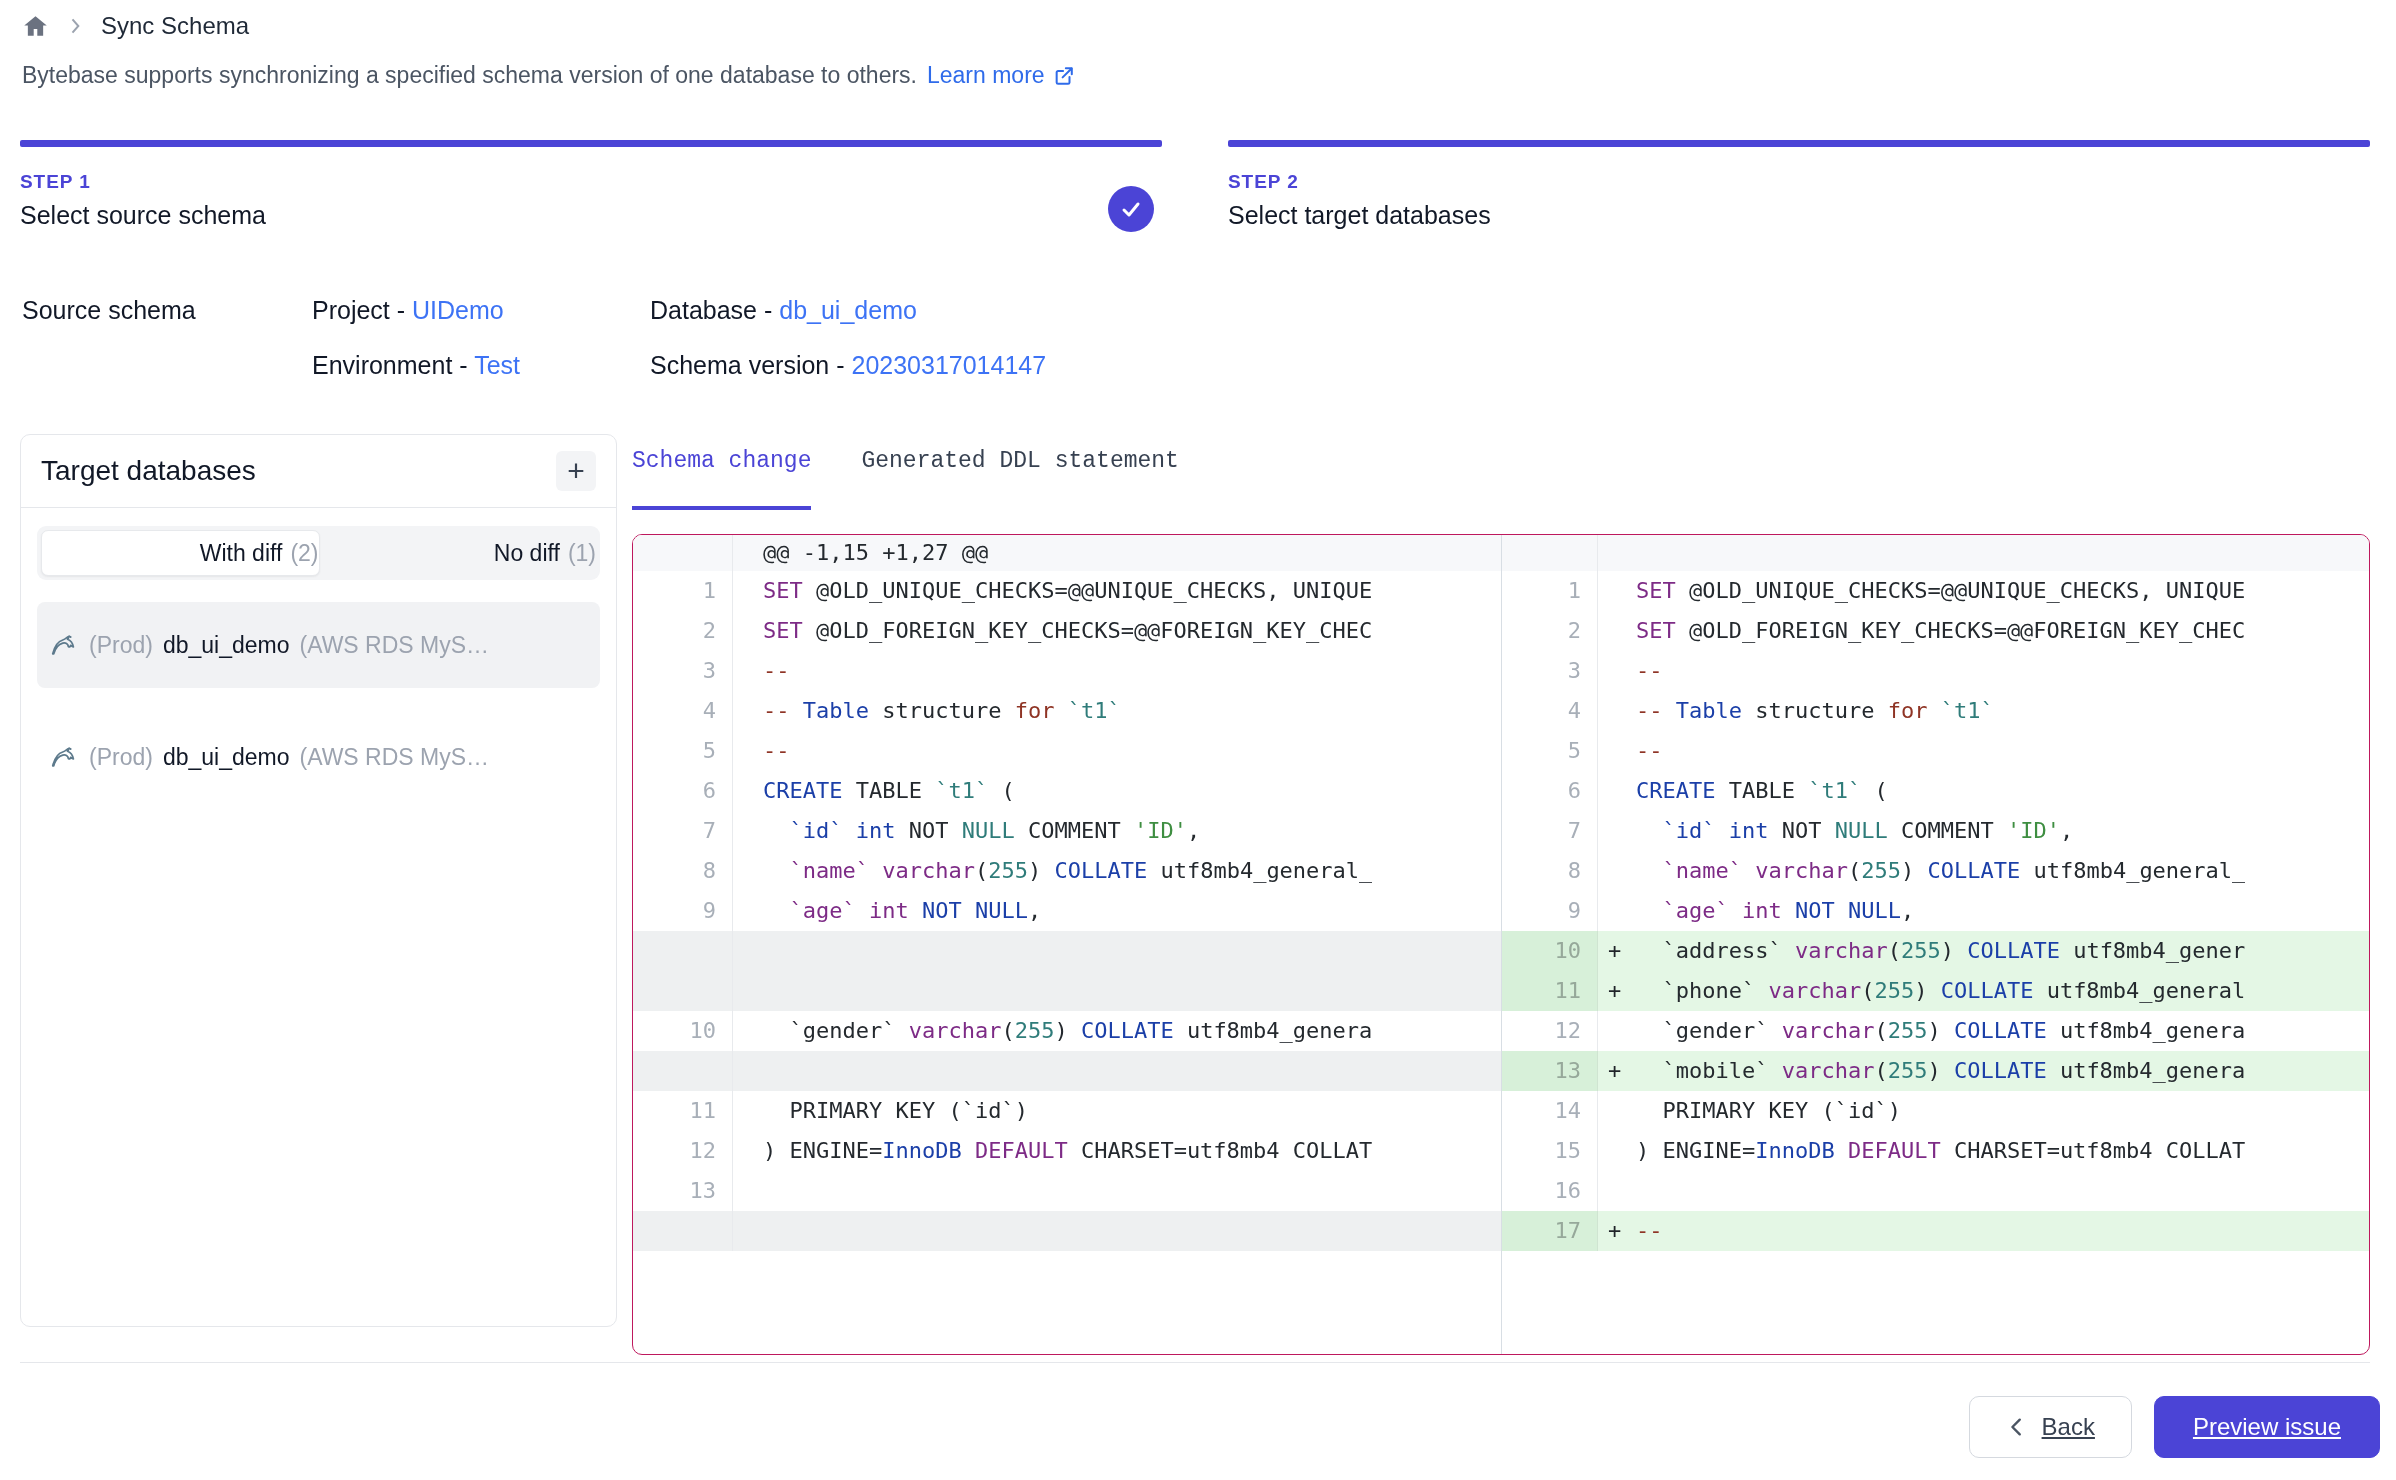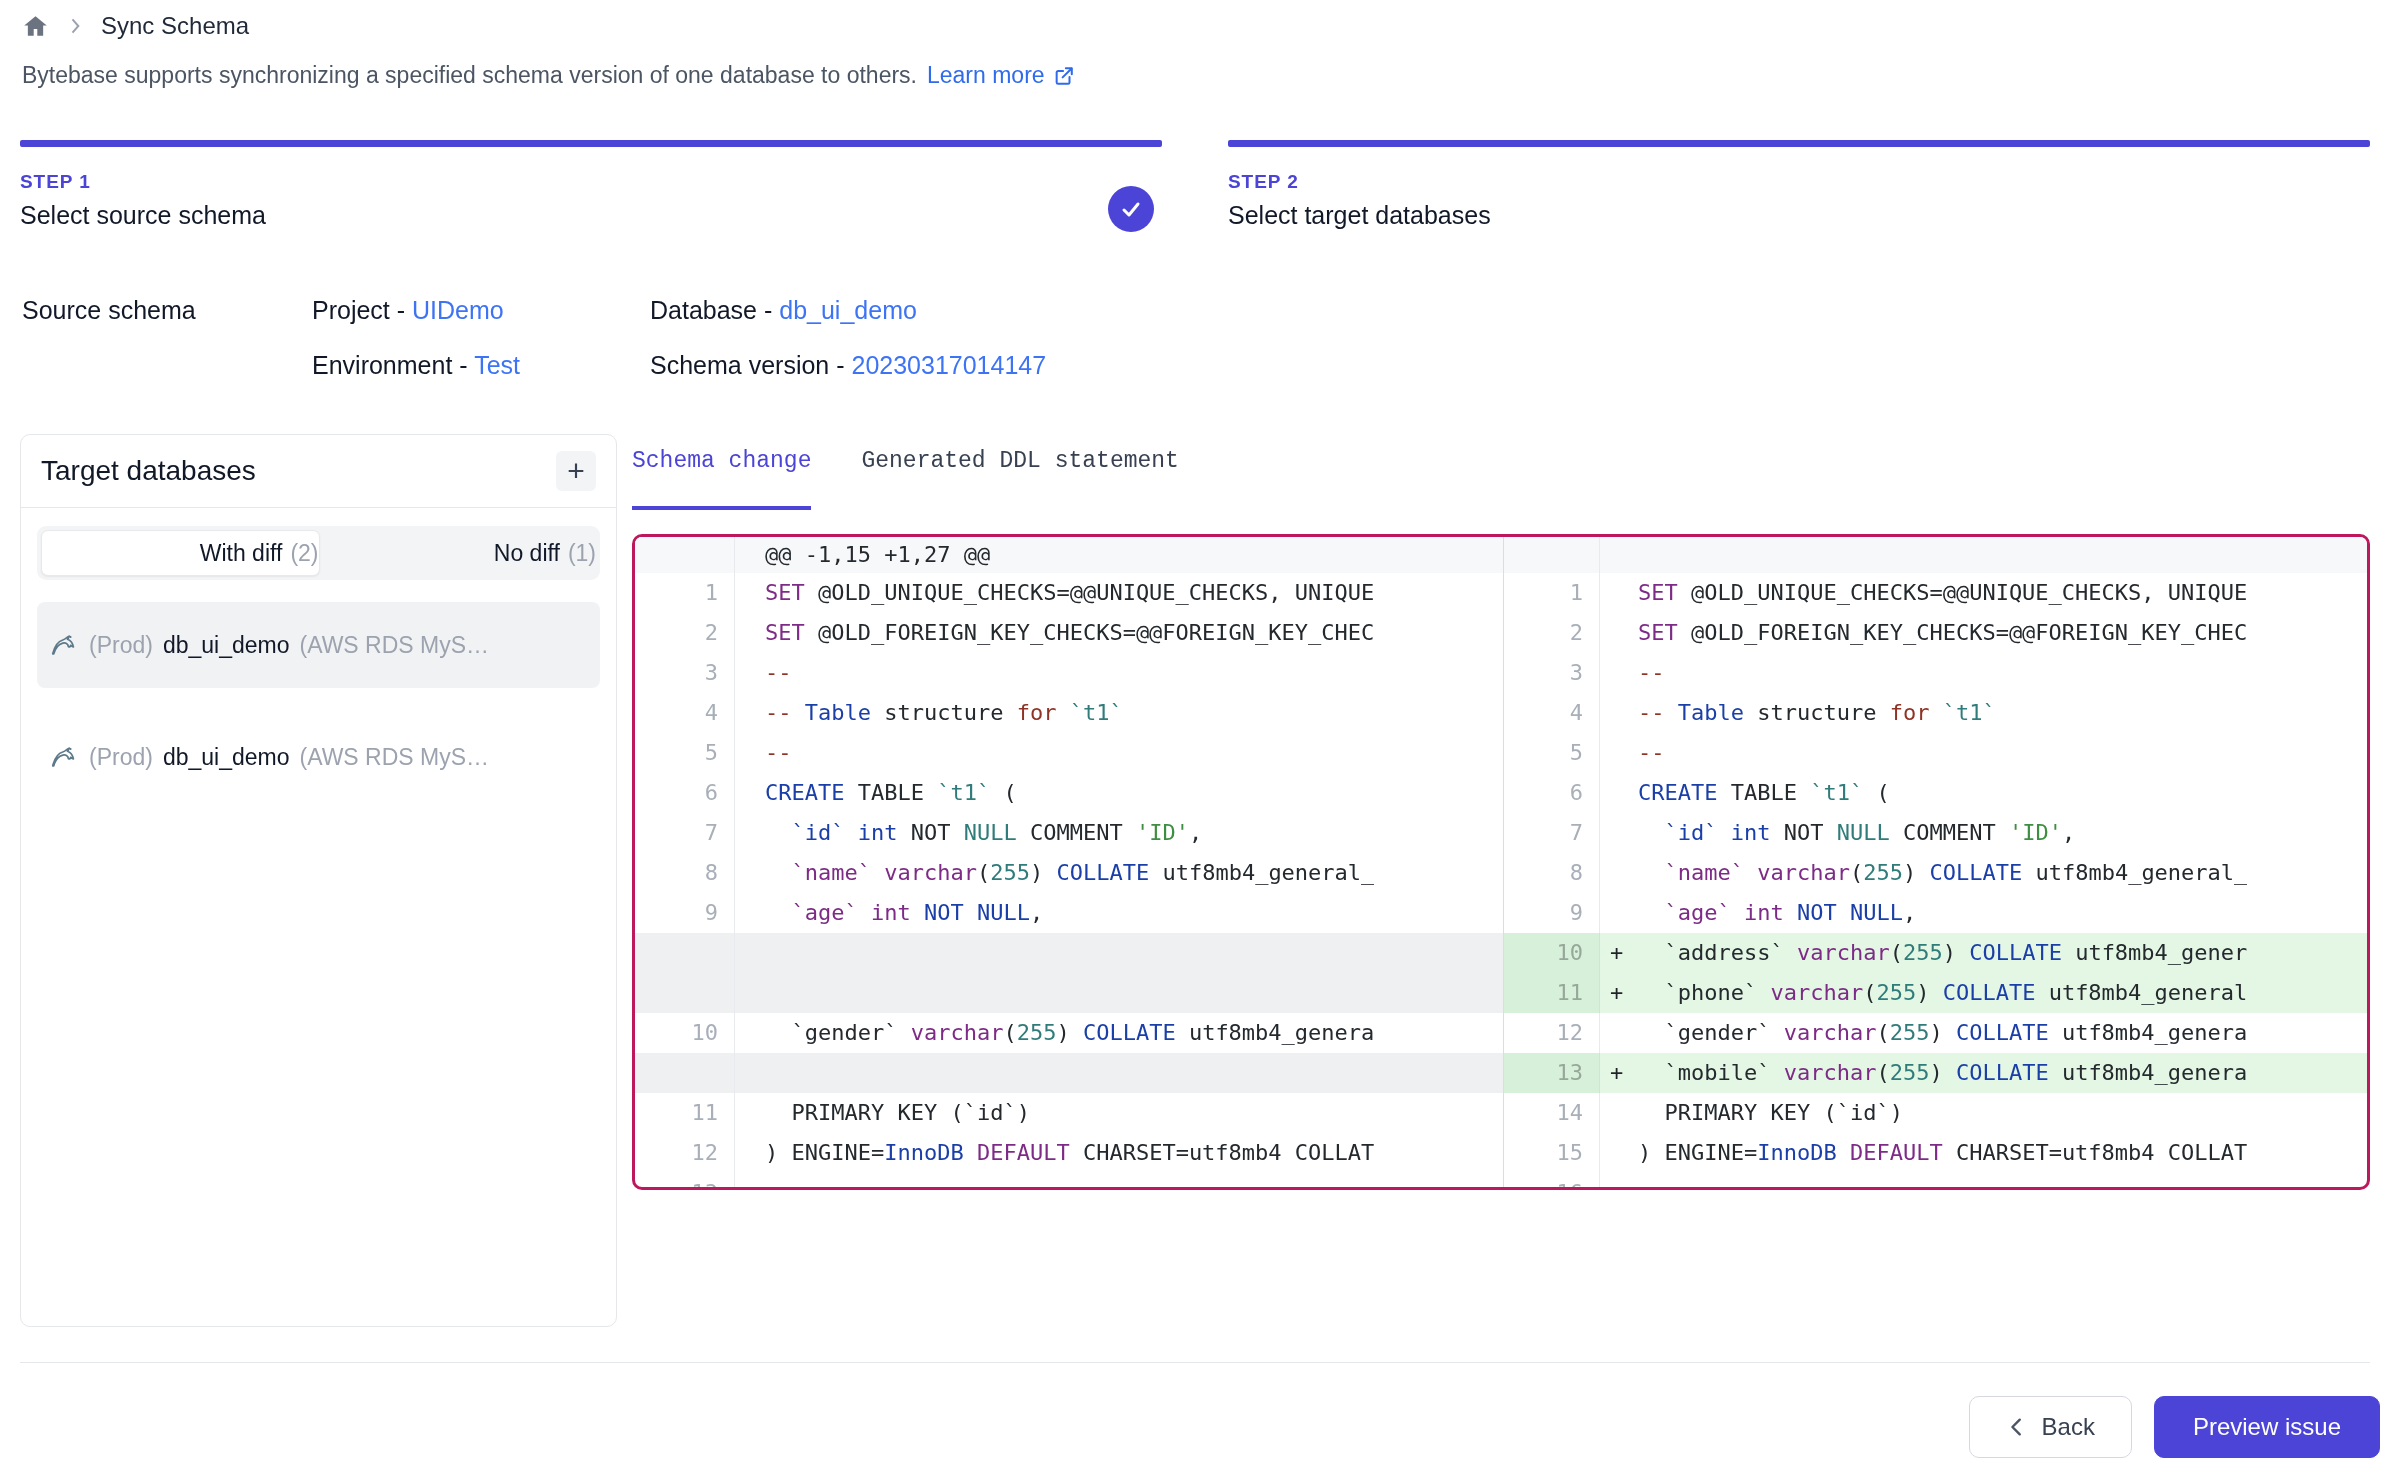--- a/index.html
+++ b/index.html
@@ -41,21 +41,21 @@
   .db-env{color:#9ca3af;}
   .db-name{color:#111827;font-weight:500;}
   .db-suffix{color:#9ca3af;overflow:hidden;text-overflow:ellipsis;}
 
   
   .right-area{position:absolute;left:632px;top:434px;right:26px;}
   .tabs{display:flex;gap:50px;padding-top:14px;}
   .tab{font-size:23px;padding-bottom:32px;cursor:pointer;color:#374151;border-bottom:4px solid transparent;font-family:Liberation Mono, monospace;}
   .tab.active{color:var(--accent);font-weight:500;border-bottom-color:var(--accent);}
   .preview-heading{margin-top:30px;font-size:25px;font-weight:500;color:#111827;}
-  .diff{margin-top:24px;height:656px;border:3px solid #be185d;border-radius:10px;overflow:hidden;display:flex;box-sizing:border-box;background:#fff;}
+  .diff{margin-top:24px;height:821px;border:1px solid #be185d;border-radius:10px;overflow:hidden;display:flex;box-sizing:border-box;background:#fff;}
   .pane{overflow:hidden;font-family:"DejaVu Sans Mono",monospace;font-size:22px;}
   .pane-left{width:868px;flex:none;}
   .pane-div{width:1px;background:#d8dee4;flex:none;}
   .pane-right{flex:1;}
   .dhead{display:flex;height:36px;line-height:36px;background:#f7f8fa;color:#9aa1a9;}
   .dhead .gut{background:#f7f8fa;}
   .drow{display:flex;height:40px;line-height:40px;}
   .gut{width:100px;flex:none;text-align:right;padding-right:16px;box-sizing:border-box;color:#a8afb8;border-right:1px solid #e8eaed;}
   .pane-right .gut{width:96px;}
   .mark{width:30px;flex:none;padding-left:10px;box-sizing:border-box;color:#1f2328;}
@@ -68,21 +68,21 @@
   .tk-p{color:#24292e;}
   .tk-kb{color:#1b3fa8;}
   .tk-kp{color:#7d2b86;}
   .tk-kt{color:#2f7c7a;}
   .tk-ks{color:#3e8e41;}
   .tk-cm{color:#8f3425;}
 
   
   .footer-divider{position:absolute;left:20px;right:26px;top:1362px;height:1px;background:#e5e7eb;}
   .footer{position:absolute;right:16px;top:1396px;display:flex;gap:22px;}
-  .btn{height:62px;border-radius:10px;font-size:24px;font-weight:500;display:flex;align-items:center;justify-content:center;cursor:pointer;box-sizing:border-box;}
+  .btn{height:62px;border-radius:10px;font-size:24px;font-weight:500;display:flex;align-items:center;justify-content:center;cursor:pointer;box-sizing:border-box;text-decoration:underline;}
   .btn-back{padding:0 36px;background:#fff;border:1px solid #d5d9df;color:#374151;gap:14px;}
   .btn-primary{padding:0 38px;background:var(--accent);border:1px solid var(--accent);color:#fff;}
   :root{--accent:#4b44d6;}
 </style>
 </head>
 <body>
 
 <div class="page">
 
   <div class="breadcrumb">

